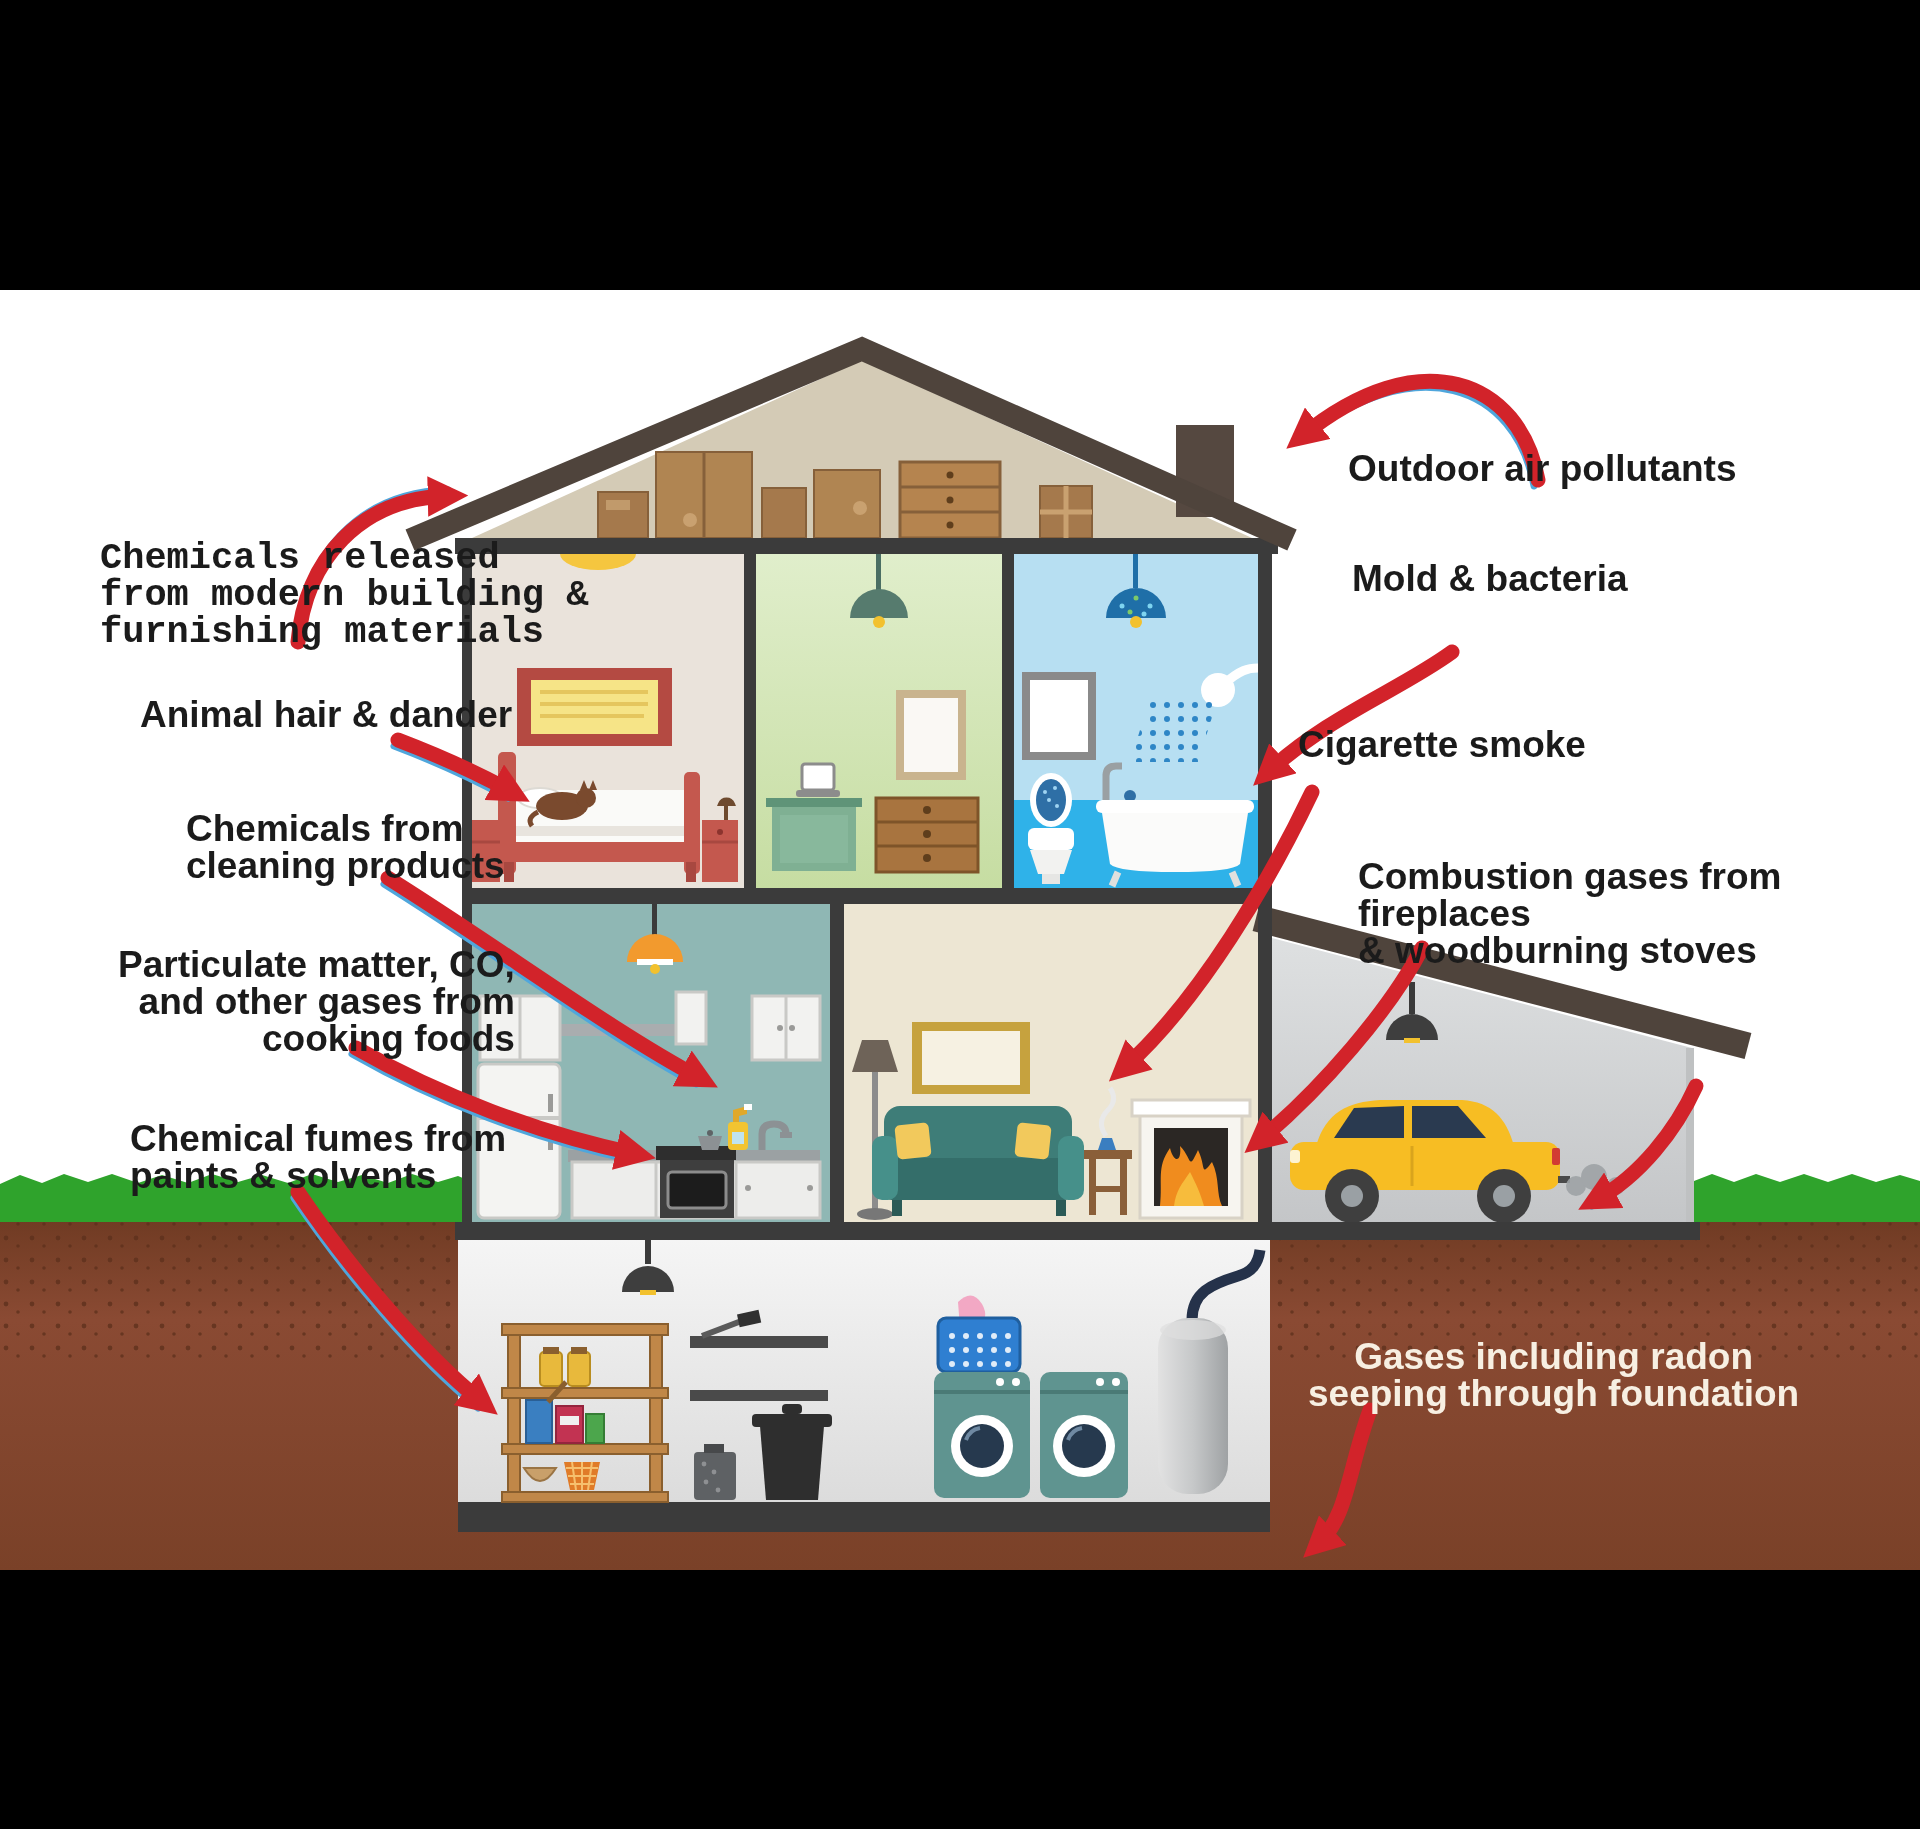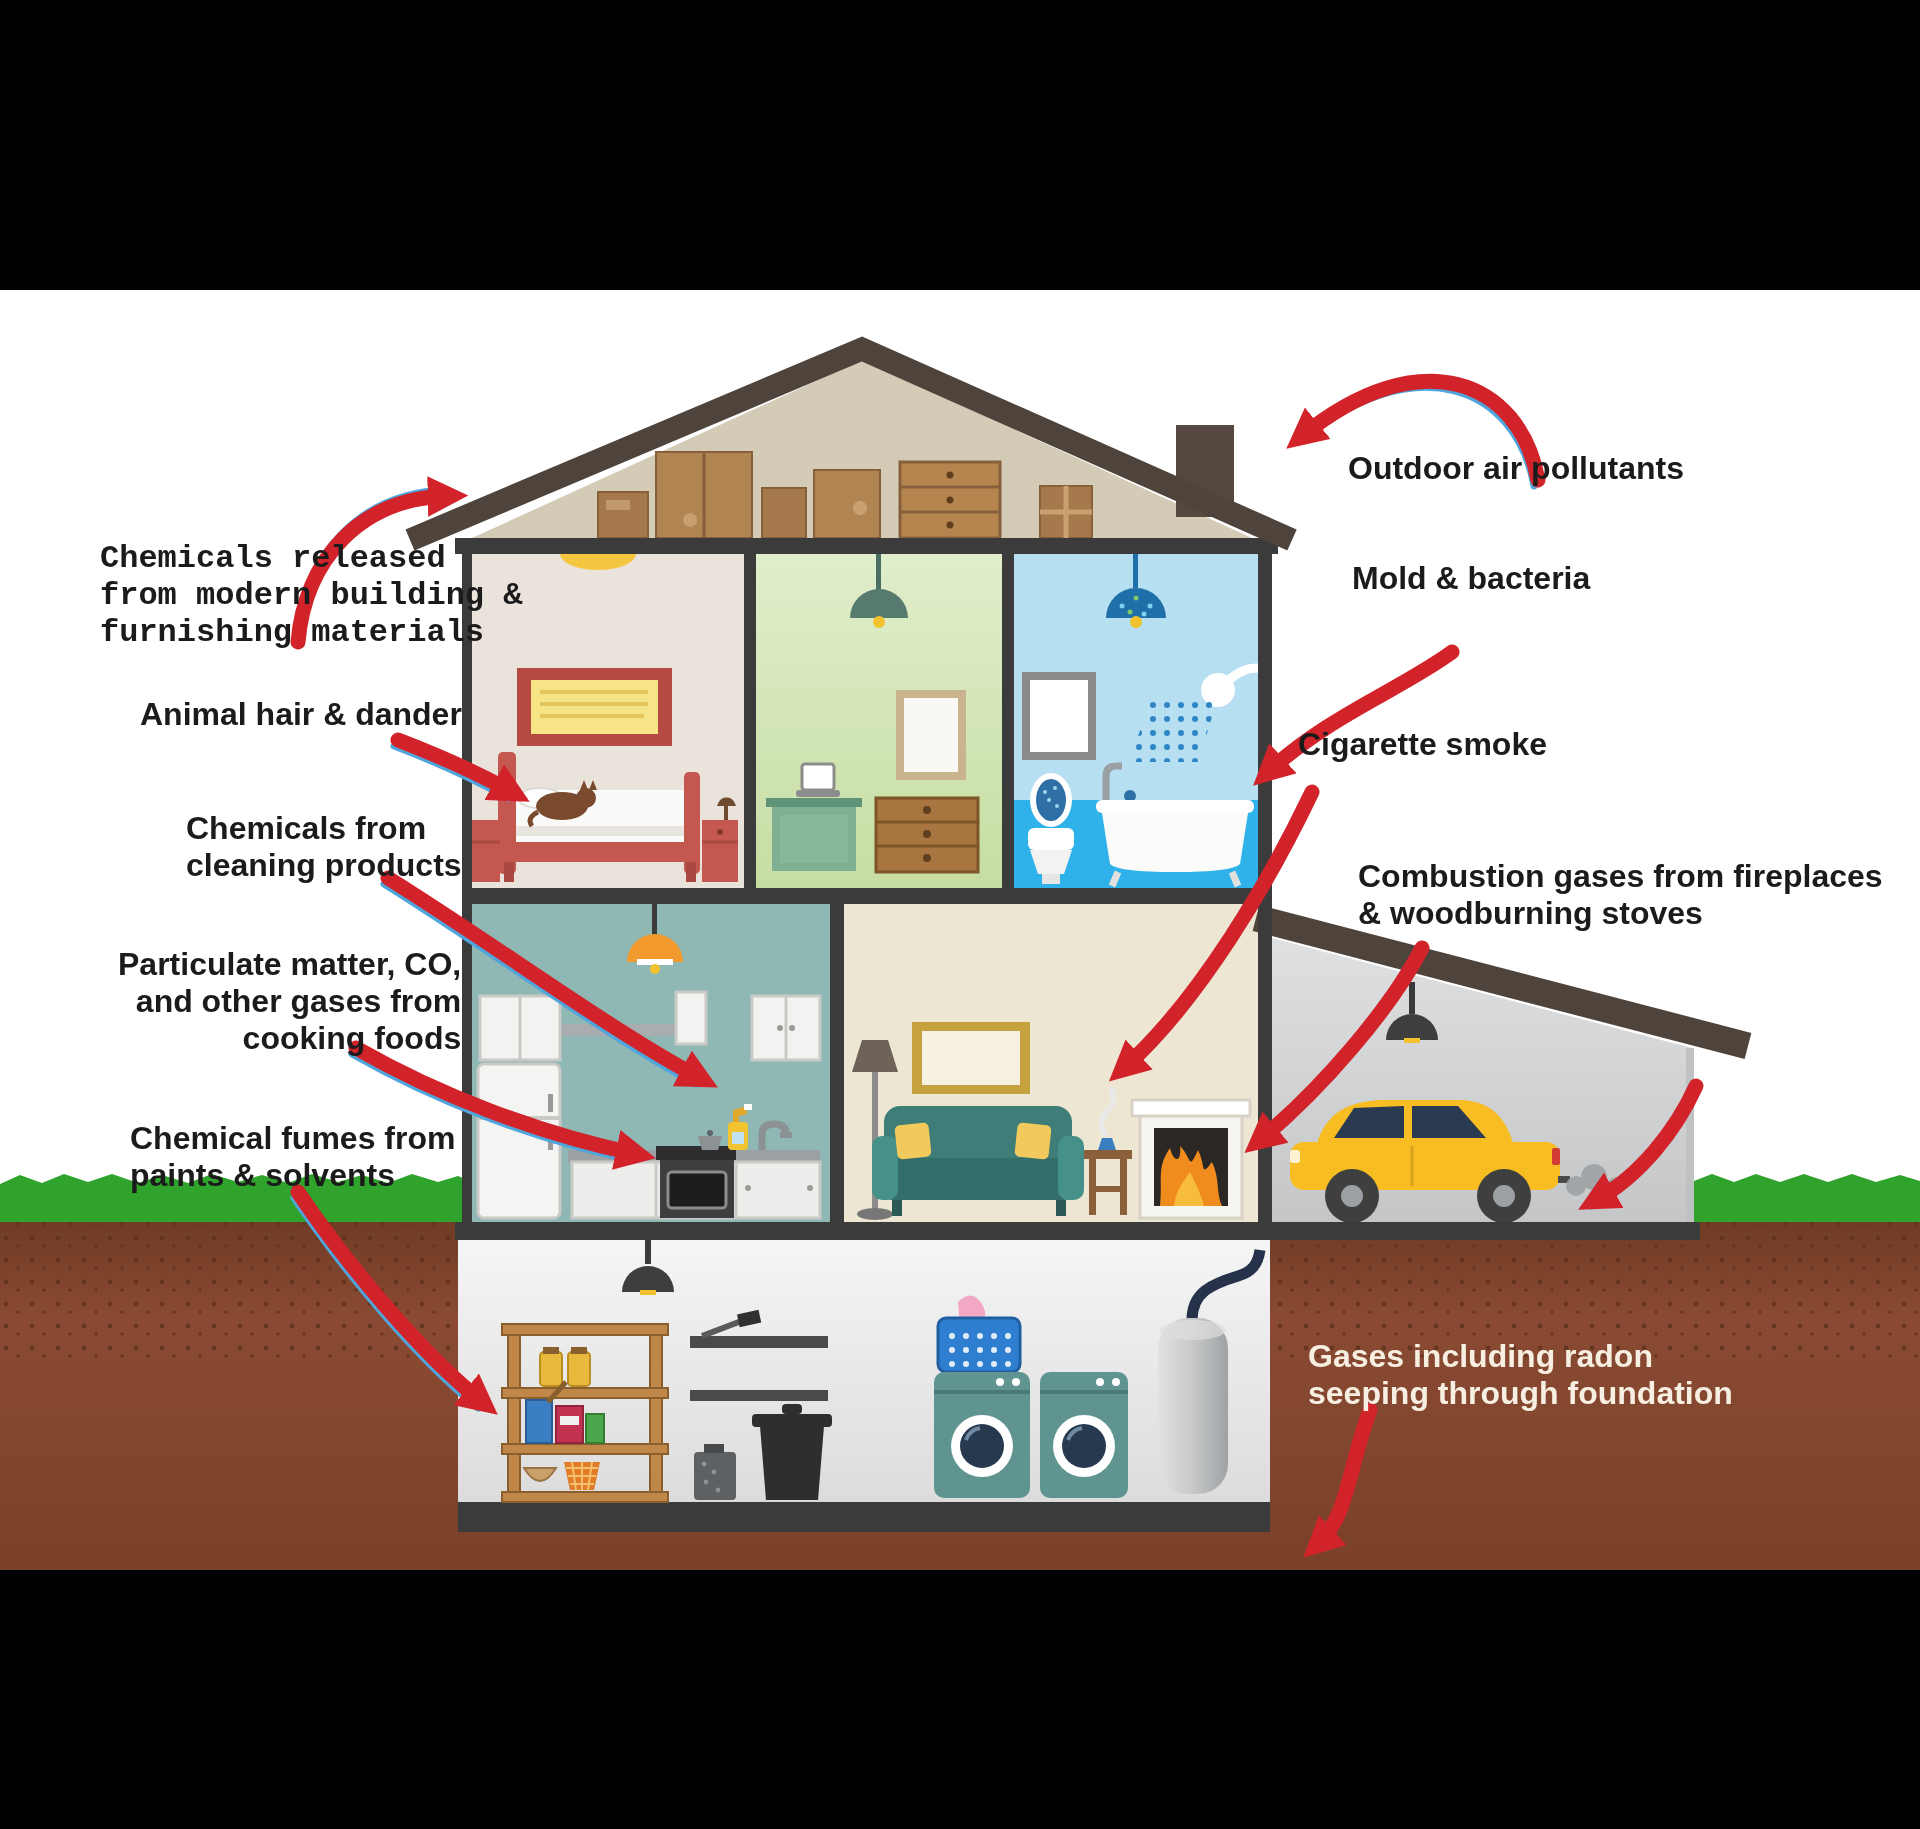--- a/index.html
+++ b/index.html
@@ -1,22 +1,22 @@
 <!DOCTYPE html>
 <html><head>
 <meta charset="utf-8">
 <style>
   html,body{margin:0;padding:0;background:#000;}
   #canvas{position:relative;width:1920px;height:1829px;background:#000;overflow:hidden;
           font-family:"Liberation Sans",sans-serif;}
   #photo{position:absolute;left:0;top:290px;width:1920px;height:1280px;background:#fff;}
   svg.scene{position:absolute;left:0;top:0;width:1920px;height:1280px;display:block;}
-  .label{position:absolute;font-weight:bold;font-size:32px;line-height:37px;color:#1b1b1b;
+  .label{position:absolute;font-weight:bold;font-size:37px;line-height:37px;color:#1b1b1b;
          white-space:pre-line;letter-spacing:0;}
-  .label--light{color:#f7efe2;}
+  .label--light{color:#f7efe2;text-align:center;}
   .lbl-chemicals-released{left:100px;top:540px;font-family:Liberation Mono, monospace;}
   .lbl-animal-hair{left:140px;top:696px;}
   .lbl-cleaning-products{left:186px;top:810px;}
   .lbl-particulate{left:118px;top:946px;text-align:right;}
   .lbl-paints-solvents{left:130px;top:1120px;}
   .lbl-outdoor-air{left:1348px;top:450px;}
   .lbl-mold-bacteria{left:1352px;top:560px;}
   .lbl-cigarette-smoke{left:1298px;top:726px;}
   .lbl-combustion-gases{left:1358px;top:858px;}
   .lbl-fumes-garage{left:1600px;top:988px;}

